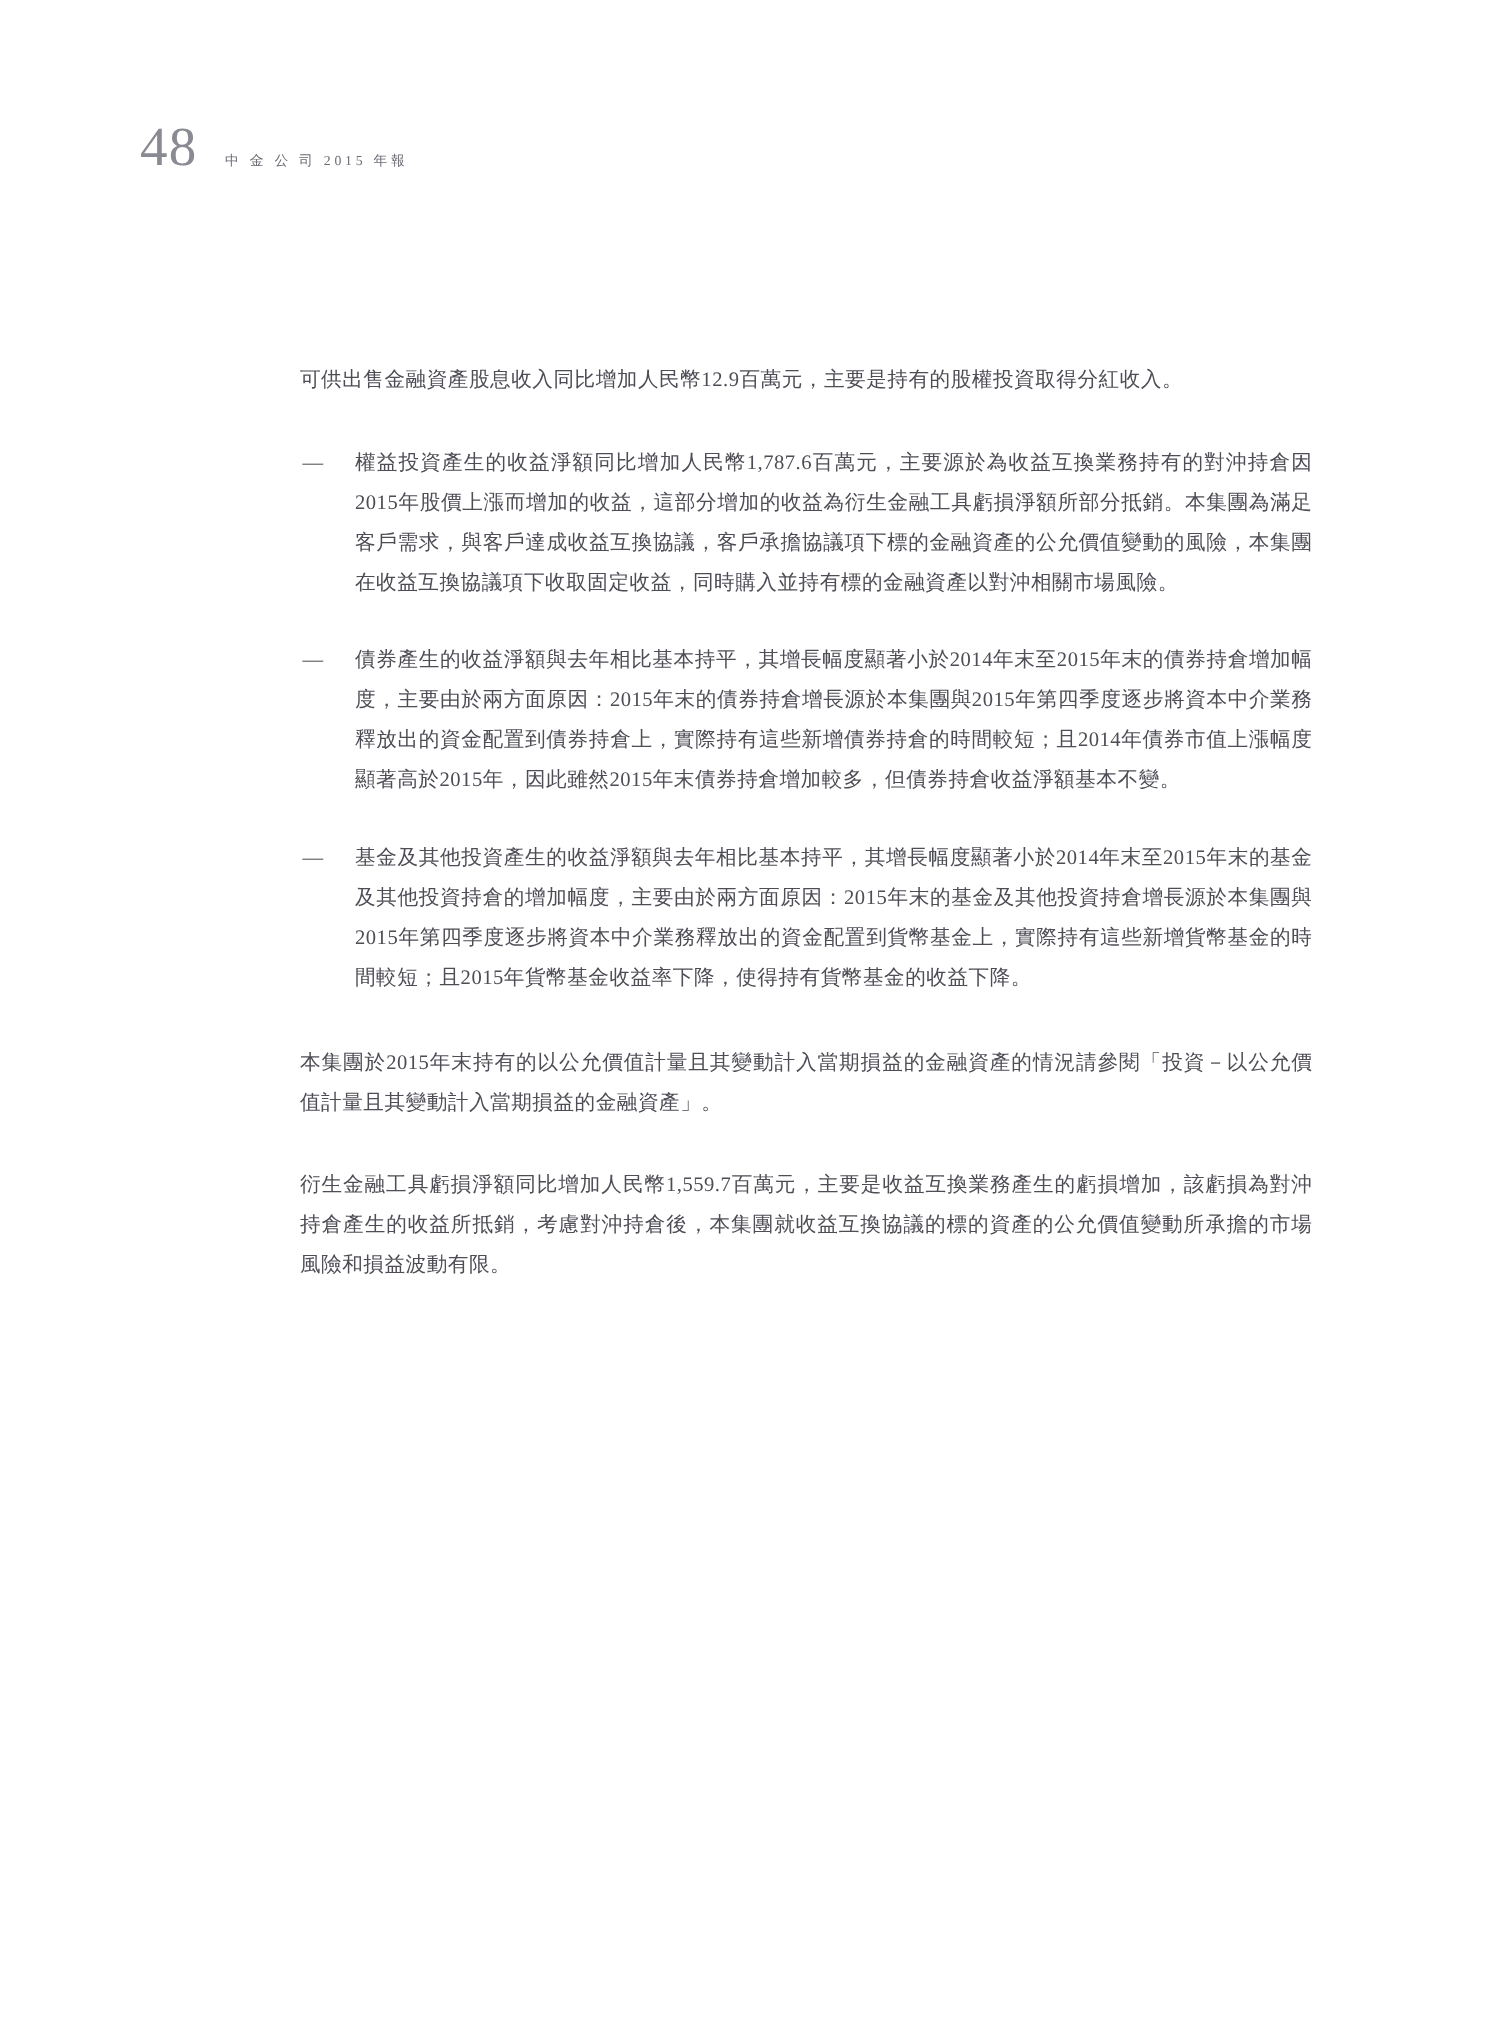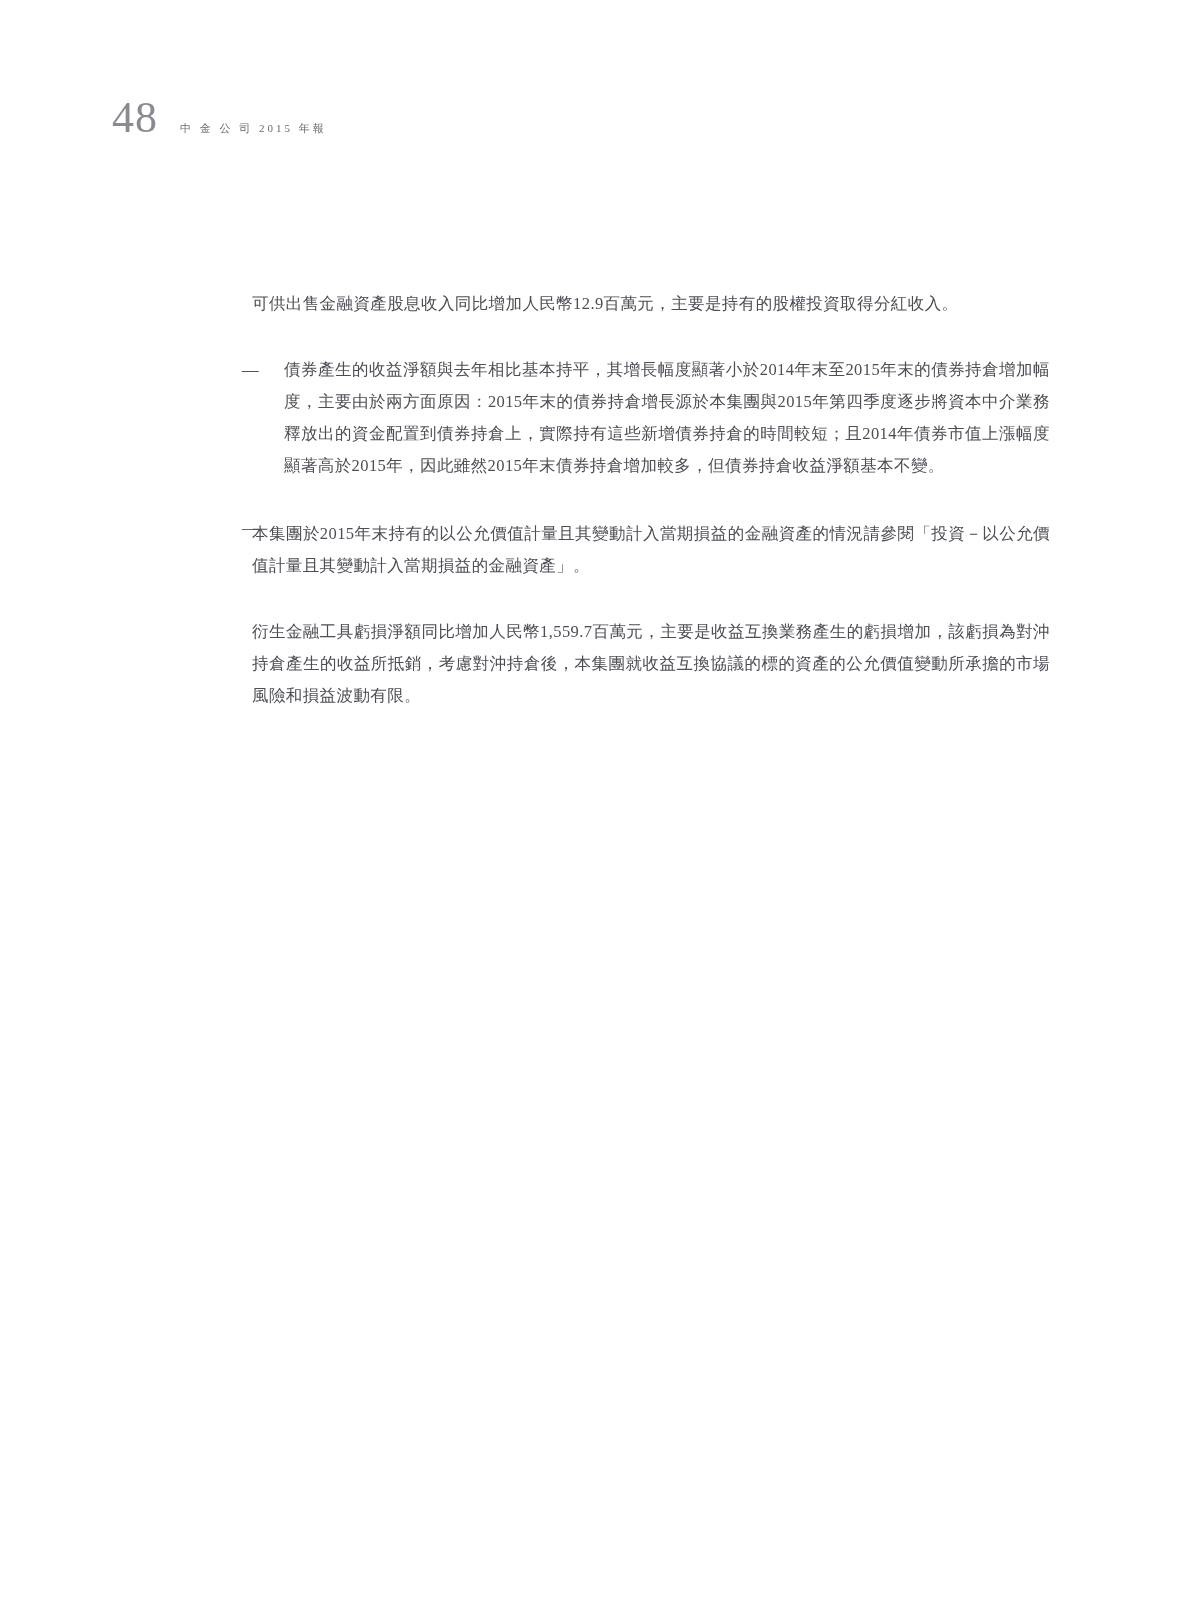--- a/index.html
+++ b/index.html
@@ -47,21 +47,21 @@
     white-space: nowrap;
   }
   
   .content {
     position: absolute;
     top: 288px;
     left: 240px;
     width: 810px;
   }
   p.para {
-    margin: 0 0 34px 12px;
+    margin: 0 0 34px 0;
     font-size: 16.5px;
     line-height: 32px;
     text-align: justify;
     text-justify: inter-character;
     color: #4d4d55;
     letter-spacing: 0.4px;
   }
   p.para:last-child { margin-bottom: 0; }
 
   ul.bullets {
@@ -103,27 +103,29 @@
   </div>
 
   <div class="content">
 
     <p class="para">可供出售金融資產股息收入同比增加人民幣12.9百萬元，主要是持有的股權投資取得分紅收入。</p>
 
 
     <ul class="bullets">
       <li>
         <span class="dash">—</span>
+        <span>權益投資產生的收益淨額同比增加人民幣1,787.6百萬元，主要源於為收益互換業務持有的對沖持倉因2015年股價上漲而增加的收益，這部分增加的收益為衍生金融工具虧損淨額所部分抵銷。本集團為滿足客戶需求，與客戶達成收益互換協議，客戶承擔協議項下標的金融資產的公允價值變動的風險，本集團在收益互換協議項下收取固定收益，同時購入並持有標的金融資產以對沖相關市場風險。</span>
       </li>
       <li>
         <span class="dash">—</span>
         <span>債券產生的收益淨額與去年相比基本持平，其增長幅度顯著小於2014年末至2015年末的債券持倉增加幅度，主要由於兩方面原因：2015年末的債券持倉增長源於本集團與2015年第四季度逐步將資本中介業務釋放出的資金配置到債券持倉上，實際持有這些新增債券持倉的時間較短；且2014年債券市值上漲幅度顯著高於2015年，因此雖然2015年末債券持倉增加較多，但債券持倉收益淨額基本不變。</span>
       </li>
       <li>
         <span class="dash">—</span>
+        <span>基金及其他投資產生的收益淨額與去年相比基本持平，其增長幅度顯著小於2014年末至2015年末的基金及其他投資持倉的增加幅度，主要由於兩方面原因：2015年末的基金及其他投資持倉增長源於本集團與2015年第四季度逐步將資本中介業務釋放出的資金配置到貨幣基金上，實際持有這些新增貨幣基金的時間較短；且2015年貨幣基金收益率下降，使得持有貨幣基金的收益下降。</span>
       </li>
     </ul>
 
     <div class="spacer-after-list"></div>
 
     <p class="para">本集團於2015年末持有的以公允價值計量且其變動計入當期損益的金融資產的情況請參閱「投資－以公允價值計量且其變動計入當期損益的金融資產」。</p>
 
     <p class="para">衍生金融工具虧損淨額同比增加人民幣1,559.7百萬元，主要是收益互換業務產生的虧損增加，該虧損為對沖持倉產生的收益所抵銷，考慮對沖持倉後，本集團就收益互換協議的標的資產的公允價值變動所承擔的市場風險和損益波動有限。</p>
 
   </div>

